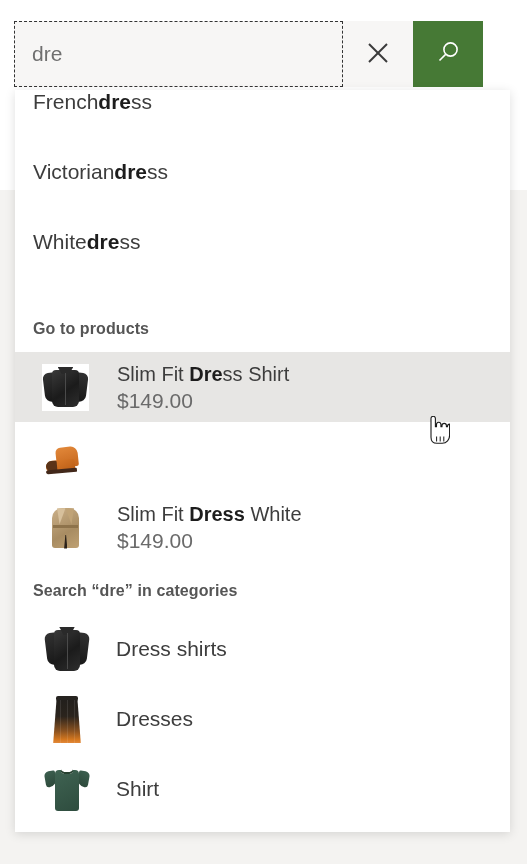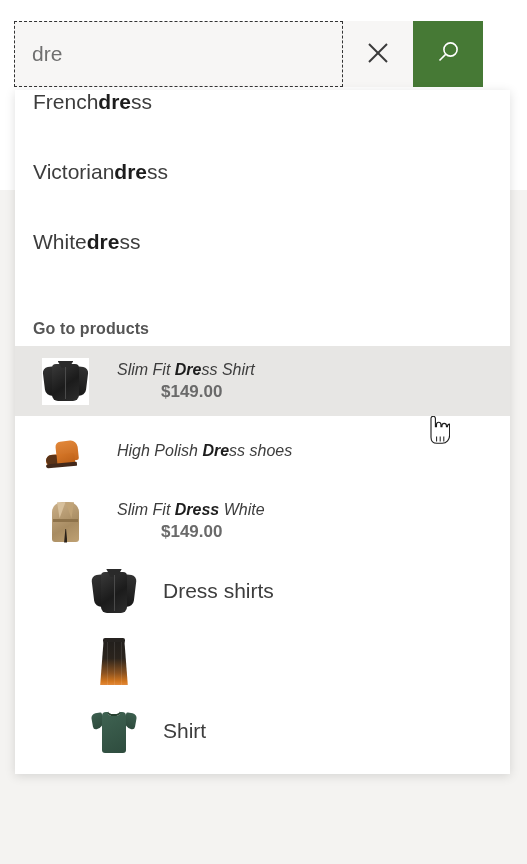--- a/index.html
+++ b/index.html
@@ -100,21 +100,21 @@
     padding-left: 18px;
     font-size: 21px;
     color: #3d3d3d;
     cursor: pointer;
     font-weight: 300;
   }
   .query-row b { font-weight: 700; color: #1d1d1d; }
 
   
   .section-header {
-    padding: 20px 0 8px 18px;
+    padding: 20px 0 14px 18px;
     font-size: 16px;
     font-weight: 700;
     color: #555555;
     letter-spacing: .1px;
   }
 
   
   .product-row {
     display: flex;
     align-items: center;
@@ -128,47 +128,45 @@
     width: 47px; height: 47px;
     background: #ffffff;
     flex: 0 0 47px;
     position: relative;
     overflow: hidden;
   }
 
   .product-text { margin-left: 28px; }
 
   .product-title {
-    font-size: 16px;
+    font-size: 20px;
     color: #3d3d3d;
     font-weight: 300;
     line-height: 1.25;
-    font-style: italic;
   }
   .product-title b { font-weight: 700; color: #1d1d1d; }
 
   .product-price {
-    font-size: 17px;
+    font-size: 21px;
     color: #6a6a6a;
-    font-weight: 700;
+    font-weight: 400;
     margin-top: 2px;
-    margin-left: 44px;
   }
   .product-price .old {
     text-decoration: line-through;
     color: #8a8a8a;
     margin-right: 5px;
   }
 
   
   .category-row {
     display: flex;
     align-items: center;
     height: 70px;
-    padding-left: 76px;
+    padding-left: 29px;
     cursor: pointer;
   }
   .category-thumb {
     width: 46px; height: 52px;
     flex: 0 0 46px;
     position: relative;
     overflow: hidden;
   }
   .category-label {
     margin-left: 26px;
@@ -383,40 +381,40 @@
   <div class="product-row">
     <div class="thumb">
       <div class="boot" style="position:absolute;inset:0;">
         <span class="g shaft"></span>
         <span class="g toe"></span>
         <span class="g cap"></span>
         <span class="g sole"></span>
       </div>
     </div>
     <div class="product-text">
-      <div class="product-title"><span>High Polish </span><b>Dre</b><span>ss shoes</span></div>
     </div>
   </div>
 
   <div class="product-row">
     <div class="thumb">
       <div class="coat" style="position:absolute;inset:0;">
         <span class="g body"></span>
         <span class="g lapel-l"></span>
         <span class="g lapel-r"></span>
         <span class="g belt"></span>
         <span class="g slit"></span>
       </div>
     </div>
     <div class="product-text">
       <div class="product-title"><span>Slim Fit </span><b>Dress</b><span> White</span></div>
       <div class="product-price"><span>$149.00</span></div>
     </div>
   </div>
 
+  <div class="section-header">Search “dre” in categories</div>
 
   <div class="category-row">
     <div class="category-thumb">
       <div class="shirt-dark" style="position:absolute;inset:0;">
         <span class="g sleeve-l"></span>
         <span class="g sleeve-r"></span>
         <span class="g body"></span>
         <span class="g collar"></span>
         <span class="g placket"></span>
       </div>
@@ -427,20 +425,21 @@
   <div class="category-row">
     <div class="category-thumb">
       <div class="skirt" style="position:absolute;inset:0;">
         <span class="g top"></span>
         <span class="g fall"></span>
         <span class="g pleat1"></span>
         <span class="g pleat2"></span>
         <span class="g pleat3"></span>
       </div>
     </div>
+    <div class="category-label">Dresses</div>
   </div>
 
   <div class="category-row">
     <div class="category-thumb">
       <div class="tee" style="position:absolute;inset:0;">
         <span class="g sleeve-l"></span>
         <span class="g sleeve-r"></span>
         <span class="g body"></span>
         <span class="g neck"></span>
       </div>

